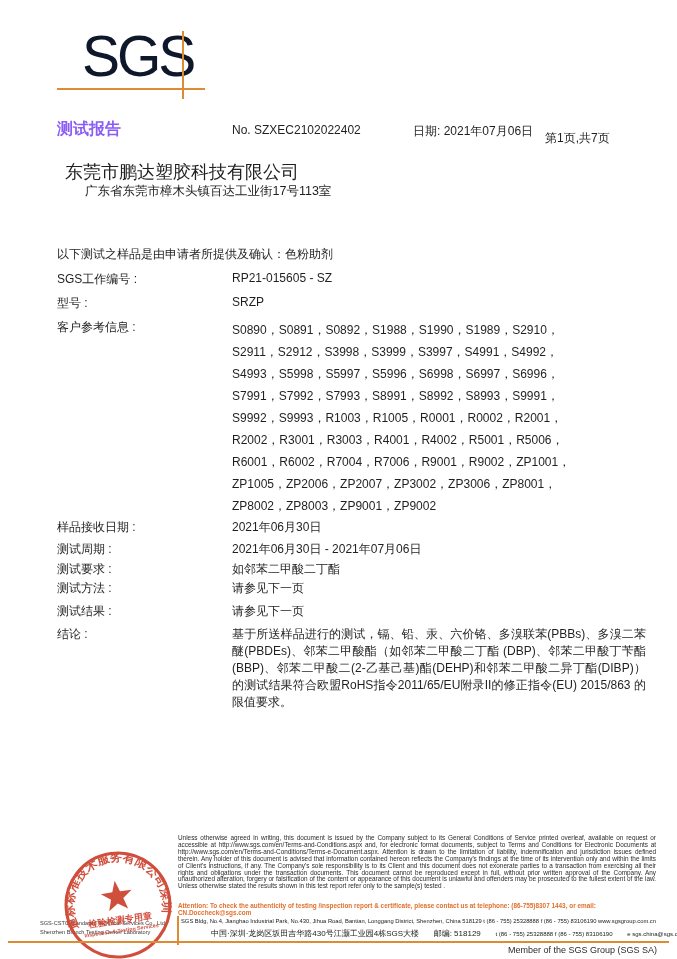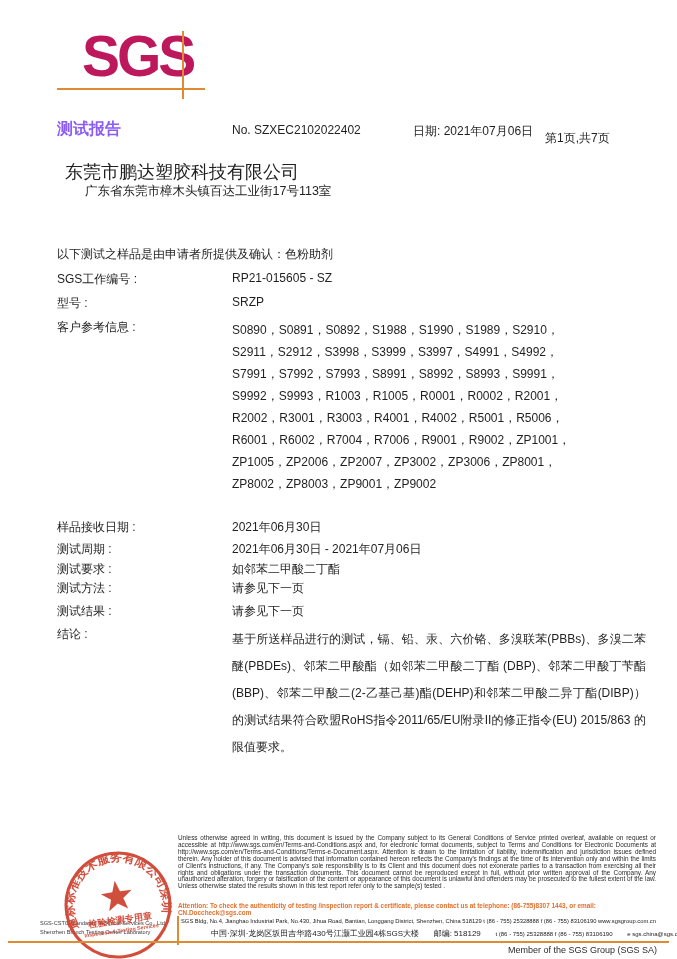--- a/index.html
+++ b/index.html
@@ -3,37 +3,37 @@
 <meta charset="utf-8">
 <style>
   html,body{margin:0;padding:0;background:#e9e9e9;}
   .page{
     position:relative;width:677px;height:959px;background:#ffffff;
     font-family:"Liberation Sans", sans-serif;color:#1f1f1f;overflow:hidden;
     margin:0 auto;
   }
   .abs{position:absolute;}
   
-  .logo-text{left:82px;top:28px;font-size:57px;font-weight:700;color:#be185d;letter-spacing:-3px;line-height:1;}
+  .logo-text{left:82px;top:28px;font-size:57px;font-weight:400;color:#0f172a;letter-spacing:-3px;line-height:1;}
   .logo-hline{left:57px;top:88px;width:148px;height:2px;background:#dd8c33;}
   .logo-vline{left:182px;top:31px;width:2px;height:68px;background:#dd8c33;}
   
   .doc-title{left:57px;top:119px;font-size:16px;font-weight:700;color:#8b5cf6;}
   .report-no{left:232px;top:123px;font-size:12px;}
   .report-date{left:413px;top:123px;font-size:12px;}
   .report-page{left:545px;top:130px;font-size:12px;}
   .company{left:57px;top:160px;font-size:18px;margin-left:8px;}
   .company-addr{left:57px;top:183px;font-size:12.5px;margin-left:28px;}
   
   .intro{left:57px;top:246px;font-size:12px;}
   .row{position:absolute;left:57px;width:600px;}
   .lbl{position:absolute;left:0;top:0;font-size:12px;white-space:nowrap;}
   .val{position:absolute;left:175px;top:0;font-size:12px;white-space:nowrap;}
   .ref-lines div{font-size:12px;line-height:22px;white-space:nowrap;}
-  .conclusion-p{position:absolute;left:175px;top:0;width:414px;font-size:12px;line-height:27px;white-space:normal;text-align:justify;}
+  .conclusion-p{position:absolute;left:175px;top:0;width:414px;font-size:12px;line-height:17px;white-space:normal;text-align:justify;}
   
   .legal{left:178px;top:835px;width:478px;font-size:6.4px;line-height:6.9px;text-align:justify;color:#2b2b2b;}
   .attention{left:178px;top:903px;width:478px;font-size:6.4px;line-height:6.9px;font-weight:700;color:#e0702d;}
   .addr-row1{left:181px;top:918px;width:475px;display:flex;justify-content:space-between;align-items:baseline;font-size:5.8px;color:#222;white-space:nowrap;}
   .addr-row2{left:181px;top:928px;width:475px;display:flex;justify-content:space-between;align-items:baseline;color:#222;white-space:nowrap;margin-left:30px;}
   .addr-cn{font-size:8px;}
   .addr-cn-small{font-size:6px;}
   .footer-vbar{left:177px;top:916px;width:2px;height:29px;background:#dd8c33;}
   .footer-hline{left:8px;top:941px;width:661px;height:2px;background:#dd8c33;}
   .member{left:437px;top:945px;width:220px;font-size:9px;color:#2b2b2b;text-align:right;}
@@ -67,20 +67,21 @@
   <div class="row" style="top:295px">
     <div class="lbl">型号 :</div>
     <div class="val">SRZP</div>
   </div>
 
   <div class="row" style="top:319px">
     <div class="lbl">客户参考信息 :</div>
     <div class="val ref-lines">
       <div>S0890，S0891，S0892，S1988，S1990，S1989，S2910，</div>
       <div>S2911，S2912，S3998，S3999，S3997，S4991，S4992，</div>
+      <div>S4993，S5998，S5997，S5996，S6998，S6997，S6996，</div>
       <div>S7991，S7992，S7993，S8991，S8992，S8993，S9991，</div>
       <div>S9992，S9993，R1003，R1005，R0001，R0002，R2001，</div>
       <div>R2002，R3001，R3003，R4001，R4002，R5001，R5006，</div>
       <div>R6001，R6002，R7004，R7006，R9001，R9002，ZP1001，</div>
       <div>ZP1005，ZP2006，ZP2007，ZP3002，ZP3006，ZP8001，</div>
       <div>ZP8002，ZP8003，ZP9001，ZP9002</div>
     </div>
   </div>
 
   <div class="row" style="top:519px">

